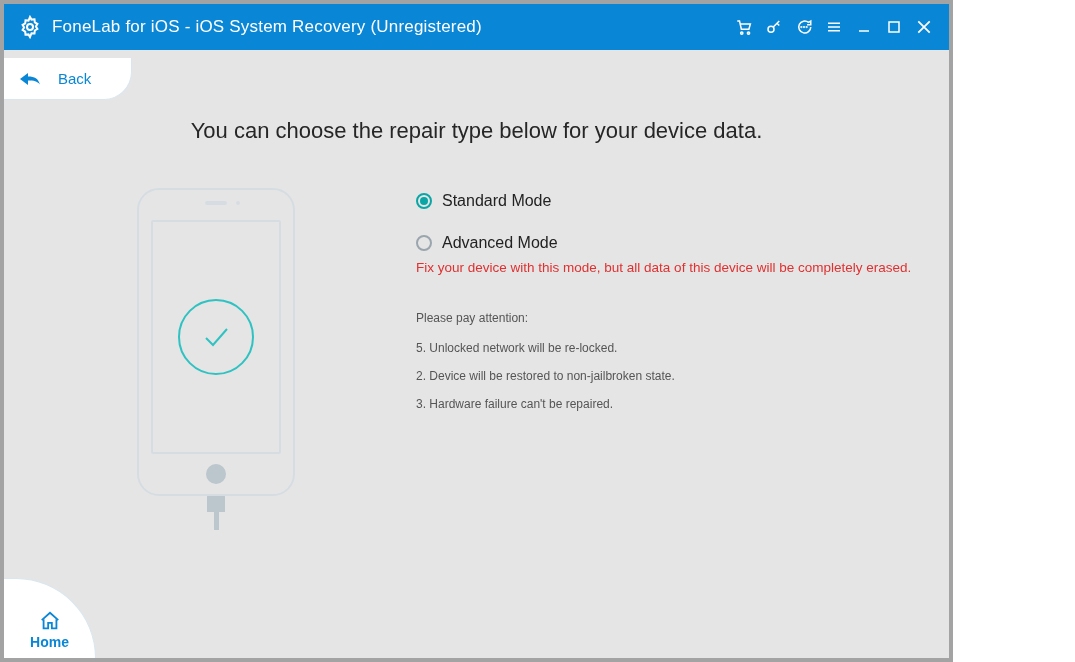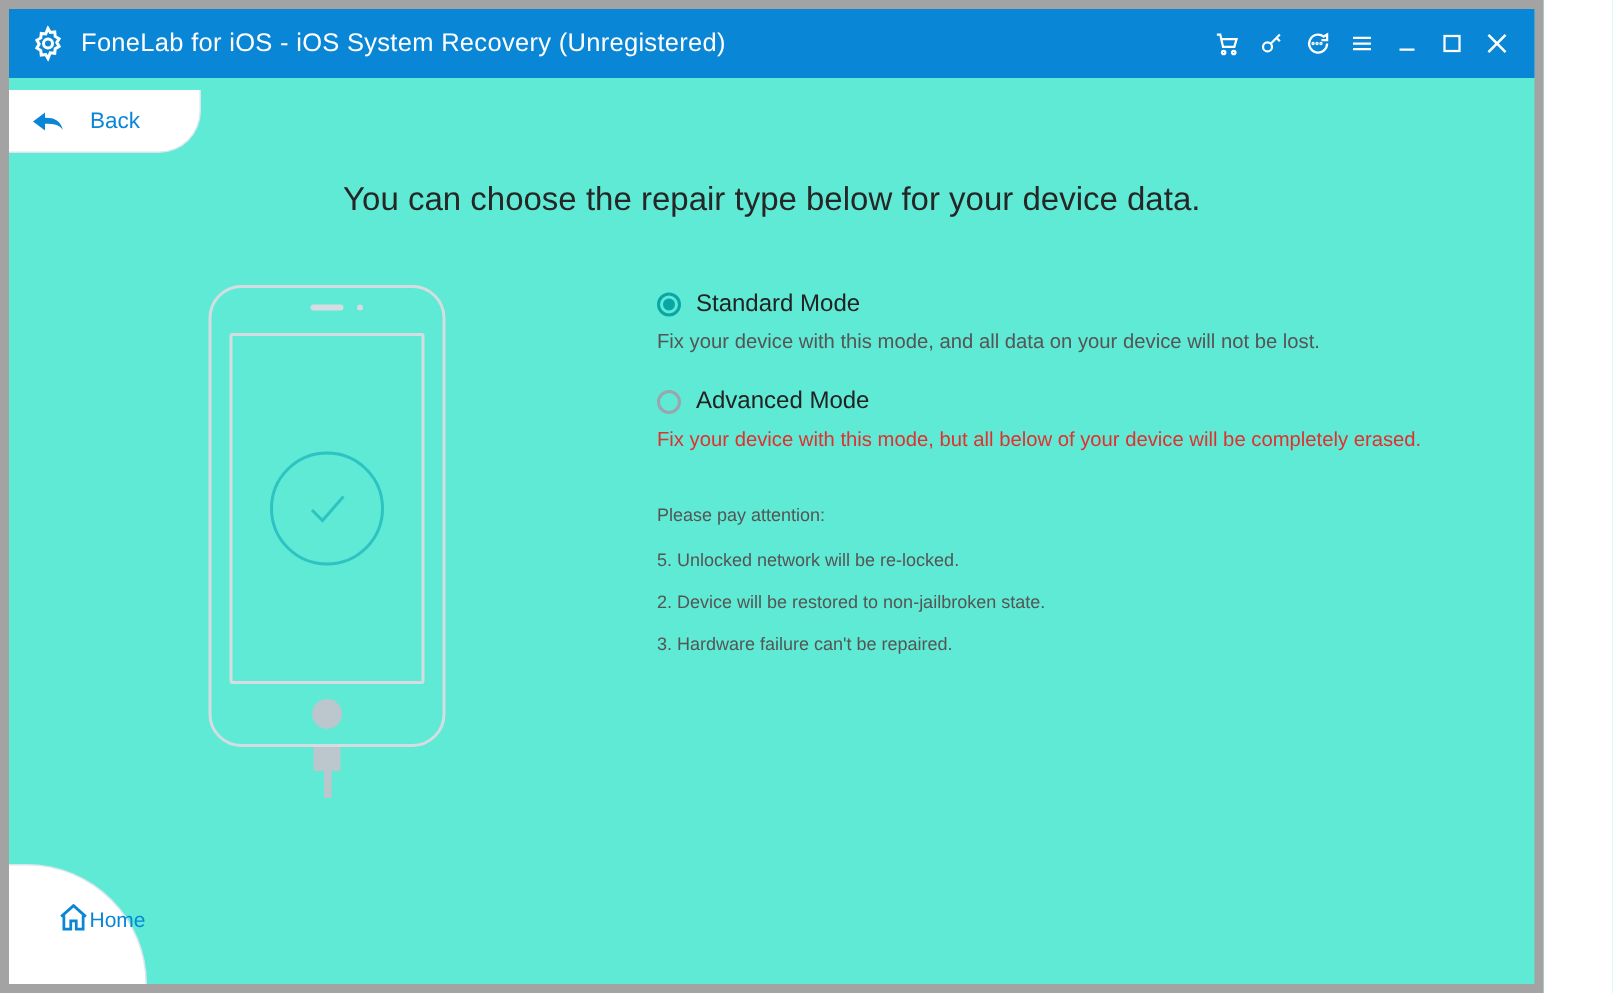--- a/index.html
+++ b/index.html
@@ -1,38 +1,38 @@
 <!DOCTYPE html>
 <html><head>
 <meta charset="utf-8">
 <style>
   * { box-sizing: border-box; margin: 0; padding: 0; }
   html, body { width: 1075px; height: 662px; font-family: "Segoe UI", Arial, sans-serif; background: #fff; overflow: hidden; }
-  .window { width: 1029px; height: 662px; position: relative; border: 6px solid #a3a3a3; background:#5eead4; }
+  .window { width: 953px; height: 662px; position: relative; border: 4px solid #a3a3a3; background:#e5e5e5; }
   
   .titlebar { height: 46px; background: #0a86d6; color: #fff; display: flex; align-items: center; padding: 0 10px 0 14px; }
   .titlebar .logo { width: 24px; height: 24px; display:flex; align-items:center; justify-content:center; }
   .titlebar .title { margin-left: 10px; font-size: 17px; letter-spacing: .2px; }
   .titlebar .spacer { flex: 1; }
   .titlebar .tb-item { width: 30px; height: 46px; display:flex; align-items:center; justify-content:center; cursor: pointer; }
   .titlebar .tb-item svg { width:18px; height:18px; }
   .titlebar .tb-item.win svg { width:14px; height:14px; }
   .titlebar .tb-item.win.close svg { width:16px; height:16px; }
   
   .back-tab {
     position: absolute; left: 0; top: 54px; width: 128px; height: 42px;
     border: 1px solid #d9e6ef; border-left: none; border-top:none; border-bottom-right-radius: 28px;
     display: flex; align-items: center; cursor:pointer; color:#0a86d6; background:#fff;
   }
   .back-tab .arrow { margin-left: 16px; display:flex; align-items:center; }
   .back-tab .label { margin-left: 18px; font-size: 15px; }
   
   .content { position: absolute; left: 12px; right: 12px; top: 46px; bottom: 12px; }
   .heading { text-align: center; margin-top: 68px; font-size: 22px; color: #262626; font-weight: 400; }
-  .main-row { display:flex; margin-top: 44px; gap: 20px; }
+  .main-row { display:flex; margin-top: 44px; }
   .phone-col { width: 400px; display:flex; flex-direction:column; align-items:center; }
   .phone { width: 158px; height: 308px; border: 2px solid #d6dde2; border-radius: 22px; position:relative; margin-top: 0; }
   .phone .speaker { position:absolute; top:11px; left:50%; transform:translateX(-50%); width:22px; height:4px; border-radius:3px; background:#d6dde2; }
   .phone .dot { position:absolute; top:11px; left:50%; transform:translateX(20px); width:4px; height:4px; border-radius:50%; background:#d6dde2; }
   .phone .screen { position:absolute; top:30px; left:12px; right:12px; bottom:40px; border:2px solid #d6dde2; border-radius:2px; display:flex; align-items:center; justify-content:center; }
   .phone .home { position:absolute; bottom:10px; left:50%; transform:translateX(-50%); width:20px; height:20px; border-radius:50%; background:#bcc6cd; }
   .check { width:76px; height:76px; border:2px solid #2fc2c2; border-radius:50%; display:flex; align-items:center; justify-content:center; }
   .cable { width:18px; height:36px; display:flex; flex-direction:column; align-items:center; }
   .cable .plug { width:18px; height:18px; background:#bcc6cd; border-radius:3px 3px 0 0; margin-top:-2px; }
   .cable .cord { width:5px; height:18px; background:#bcc6cd; }
@@ -46,22 +46,22 @@
   .desc.red { color:#e03030; }
   .gap { height: 24px; }
   .confirm { margin-top: 28px; width: 126px; height: 34px; border:none; border-radius:17px; background:#0a86d6; color:#fff; font-size:15px; cursor:pointer; }
   .notes { margin-top: 36px; font-size: 12px; color:#555; }
   .notes .head { margin-bottom: 16px; }
   .notes .li { margin-bottom: 14px; }
   
   .home-btn {
     position:absolute; left:0; bottom:0; width:92px; height:80px;
     border-top-right-radius:80px; border:1px solid #d9e6ef;
-    border-left:none; border-bottom:none; display:flex; flex-direction:row; align-items:center; justify-content:flex-end;
-    padding-bottom:8px; color:#0a86d6; cursor:pointer; background:#fff;
+    border-left:none; border-bottom:none; display:flex; flex-direction:column; align-items:center; justify-content:flex-end;
+    padding-bottom:8px; color:#0a86d6; cursor:pointer; background:#fff;font-weight:bold;
   }
   .home-btn svg { width:22px; height:22px; margin-bottom:2px; }
   .home-btn .lbl { font-size:14px; }
 </style>
 </head>
 <body>
 
 <div class="window">
 
   <div class="titlebar">
@@ -146,29 +146,28 @@
             <div class="plug"></div>
             <div class="cord"></div>
           </div>
       </div>
 
       <div class="opts">
         <div class="opt">
           <span class="radio sel"></span>
           <span>Standard Mode</span>
         </div>
-        <div class="desc">Fix your device with this mode, and all data on your device will not be lost.</div>
 
         <div class="gap"></div>
 
         <div class="opt">
           <span class="radio"></span>
           <span>Advanced Mode</span>
         </div>
-        <div class="desc red">Fix your device with this mode, but all below of your device will be completely erased.</div>
+        <div class="desc red">Fix your device with this mode, but all data of this device will be completely erased.</div>
 
 
         <div class="notes">
           <div class="head">Please pay attention:</div>
           <div class="li">5. Unlocked network will be re-locked.</div>
           <div class="li">2. Device will be restored to non-jailbroken state.</div>
           <div class="li">3. Hardware failure can't be repaired.</div>
         </div>
       </div>
     </div>

